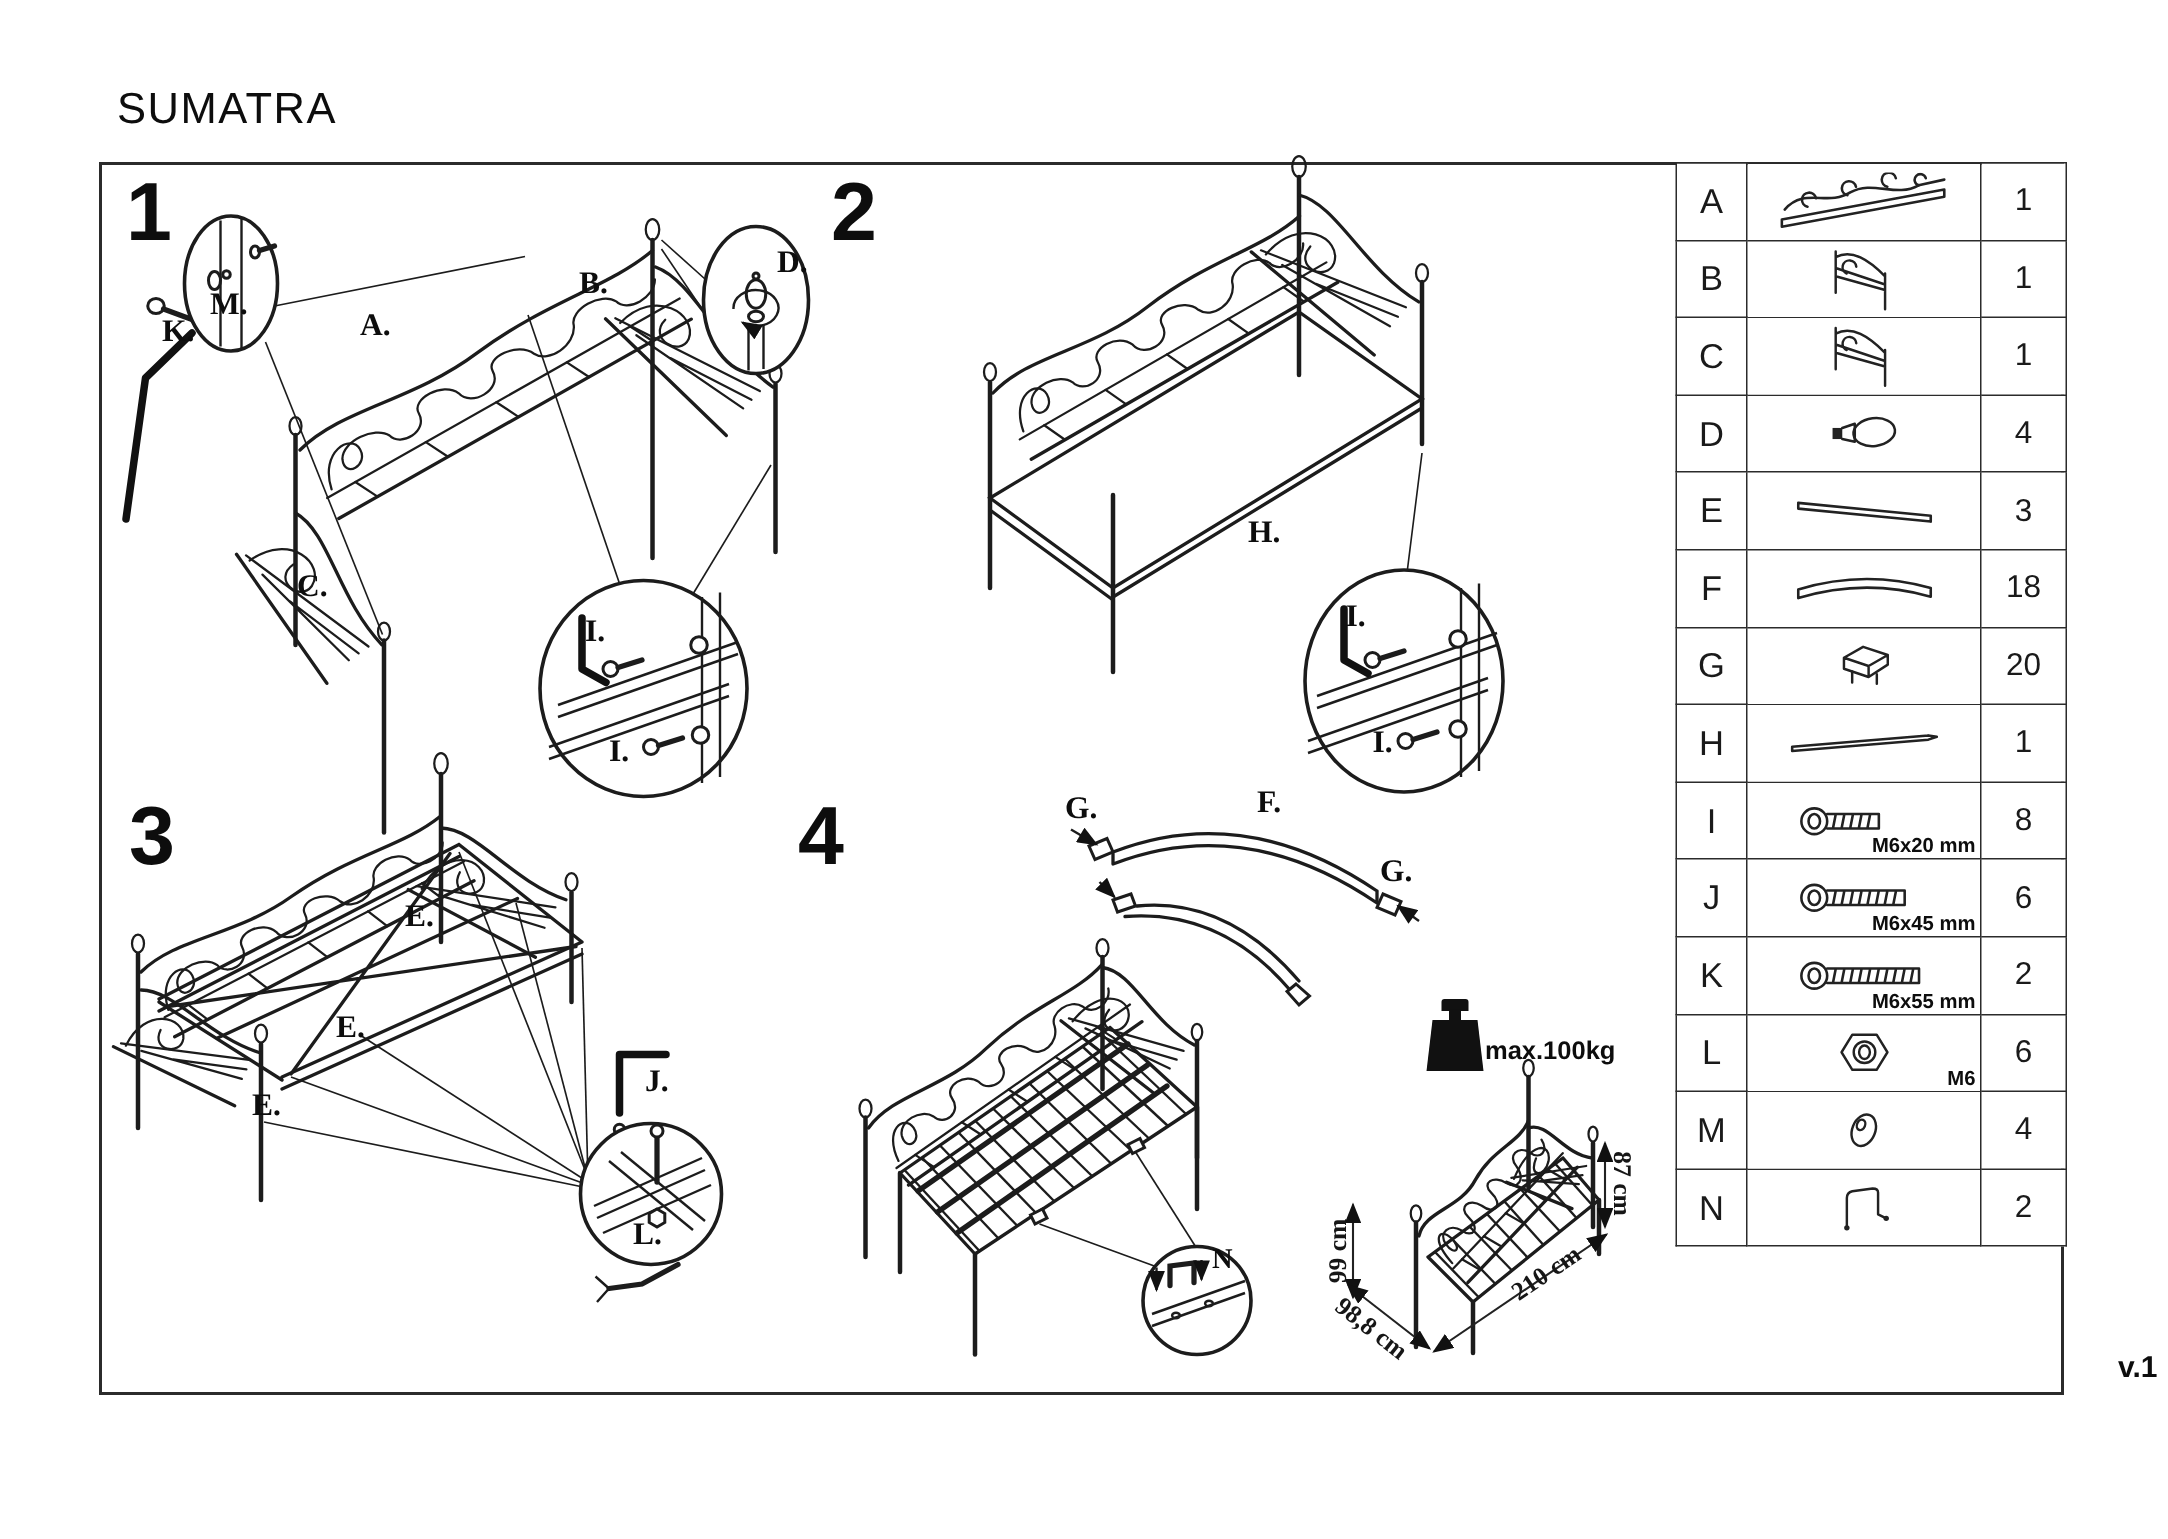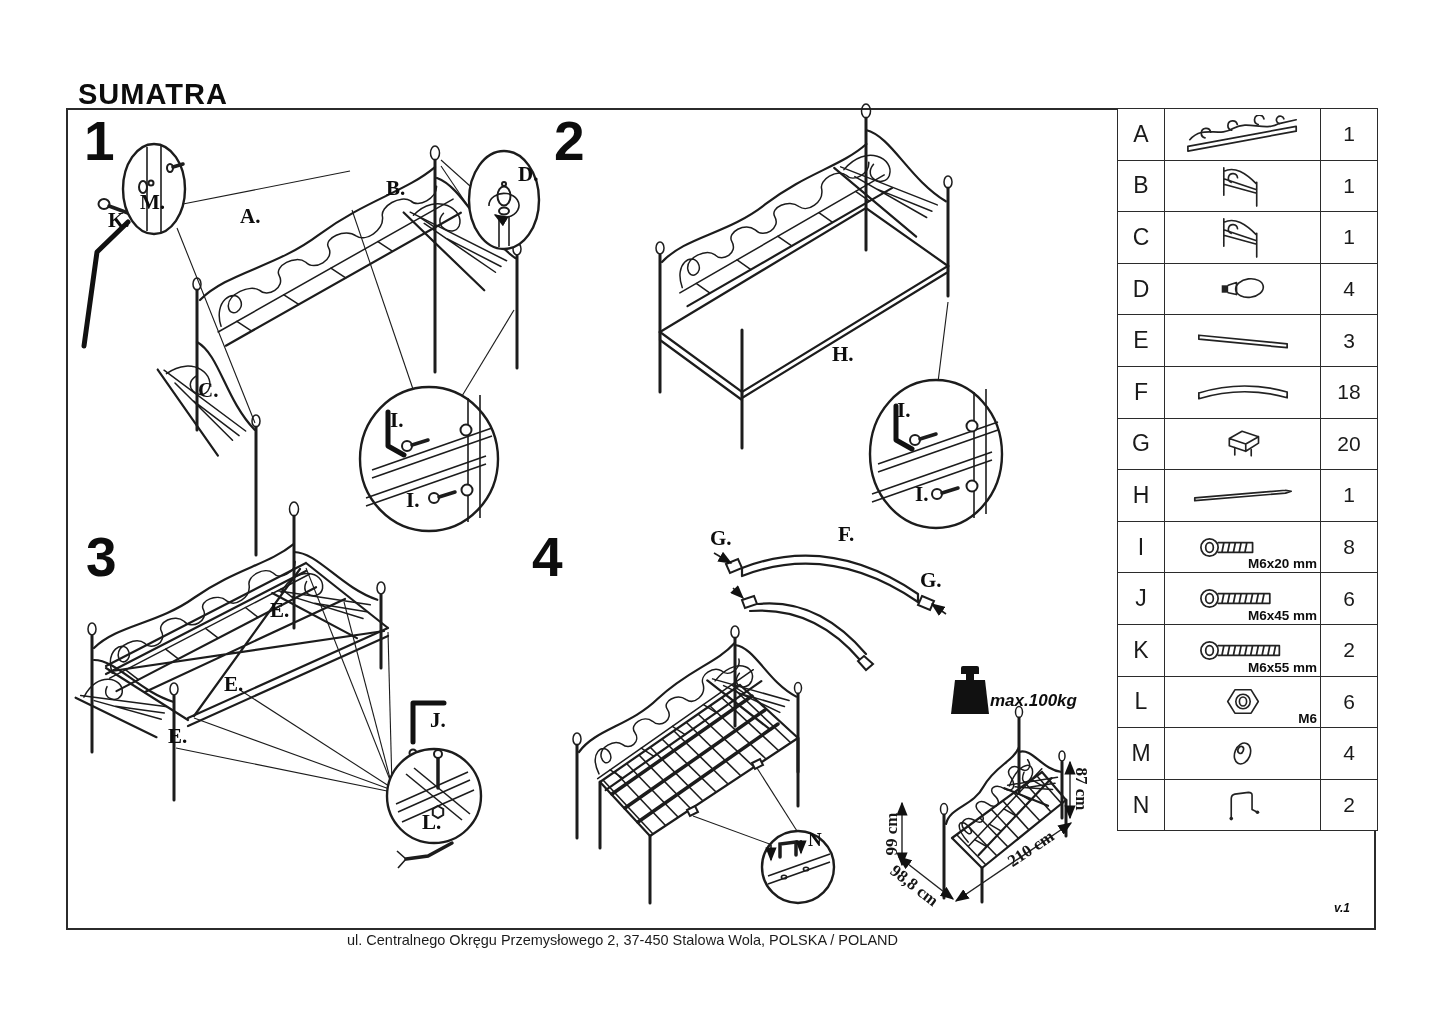--- a/index.html
+++ b/index.html
@@ -1,30 +1,30 @@
 <!DOCTYPE html>
 <html><head>
 <meta charset="utf-8">
 <style>
   html,body{margin:0;padding:0;background:#fff;}
   .page{position:relative;width:1445px;height:1026px;background:#ffffff;overflow:hidden;
         font-family:"Liberation Sans",sans-serif;color:#111;}
-  .title{position:absolute;left:78px;top:78px;font-size:29px;font-weight:bold;
+  .title{position:absolute;left:78px;top:57px;font-size:29px;font-weight:normal;
          font-family:"Liberation Sans",sans-serif;letter-spacing:1px;color:#0d0d0d;}
   .main-box{position:absolute;left:66px;top:108px;width:1306px;height:818px;
             border:2px solid #2b2b2b;background:#fff;}
   #art{position:absolute;left:0;top:0;width:1445px;height:1026px;}
   .stepnum{position:absolute;font-size:55px;font-weight:bold;color:#0d0d0d;
            font-family:"Liberation Sans",sans-serif;line-height:1;}
   .lbl{position:absolute;font-family:"Liberation Serif",serif;font-weight:bold;
        font-size:21px;color:#0d0d0d;line-height:1;}
   .dimlbl{position:absolute;font-family:"Liberation Serif",serif;font-weight:bold;
           font-size:17px;color:#161616;white-space:nowrap;transform:translate(-50%,-50%);}
   .weightlbl{position:absolute;font-size:17px;font-weight:bold;color:#0d0d0d;}
-  .version{position:absolute;left:1334px;top:901px;font-size:12px;font-weight:bold;color:#0d0d0d;font-style:italic;}
+  .version{position:absolute;left:1412px;top:901px;font-size:20px;font-weight:bold;color:#0d0d0d;}
   .parts{position:absolute;left:1117px;top:108px;border-collapse:collapse;table-layout:fixed;}
   .parts td{border:1.6px solid #2b2b2b;height:50.6px;padding:0;text-align:center;
             vertical-align:middle;background:#fff;}
   .c-letter{width:46px;font-size:23px;color:#1a1a1a;}
   .c-icon{width:155px;position:relative;}
   .c-qty{width:56px;font-size:21px;color:#1a1a1a;}
   .spec{position:absolute;right:3px;bottom:1px;font-size:13.5px;font-weight:bold;color:#0d0d0d;}
   .picon{display:block;margin:0 auto;}
   .pi{stroke:#222;stroke-width:1.8;fill:none;stroke-linecap:round;stroke-linejoin:round;}
   .pifill{fill:#222;stroke:none;}
@@ -317,21 +317,21 @@
   <span class="lbl" style="left:838px;top:524px;">F.</span>
   <span class="lbl" style="left:710px;top:528px;">G.</span>
   <span class="lbl" style="left:920px;top:570px;">G.</span>
   <span class="lbl" style="left:808px;top:830px;font-size:19px;">N</span>
 
   <span class="dimlbl" style="left:892px;top:834px;transform:translate(-50%,-50%) rotate(-90deg);">99 cm</span>
   <span class="dimlbl" style="left:1081px;top:789px;transform:translate(-50%,-50%) rotate(90deg);">87 cm</span>
   <span class="dimlbl" style="left:914px;top:886px;transform:translate(-50%,-50%) rotate(38deg);">98,8 cm</span>
   <span class="dimlbl" style="left:1031px;top:849px;transform:translate(-50%,-50%) rotate(-34deg);">210 cm</span>
 
-  <span class="weightlbl" style="left:990px;top:691px;font-style:italic;">max.100kg</span>
+  <span class="weightlbl" style="left:990px;top:691px;">max.100kg</span>
 
   <table class="parts">
     <colgroup>
         <col style="width:46px">
         <col style="width:155px">
         <col style="width:56px">
       </colgroup>
     <tbody>
     <tr>
       <td class="c-letter">A</td>
@@ -479,16 +479,15 @@
             </svg>
       </td>
       <td class="c-qty">2</td>
     </tr>
     </tbody>
   </table>
 
   <div class="version">v.1</div>
 
   <div class="footer">
-    <div>ul. Centralnego Okręgu Przemysłowego 2, 37-450 Stalowa Wola, POLSKA / POLAND</div>
   </div>
 
 </div>
 
 </body></html>

